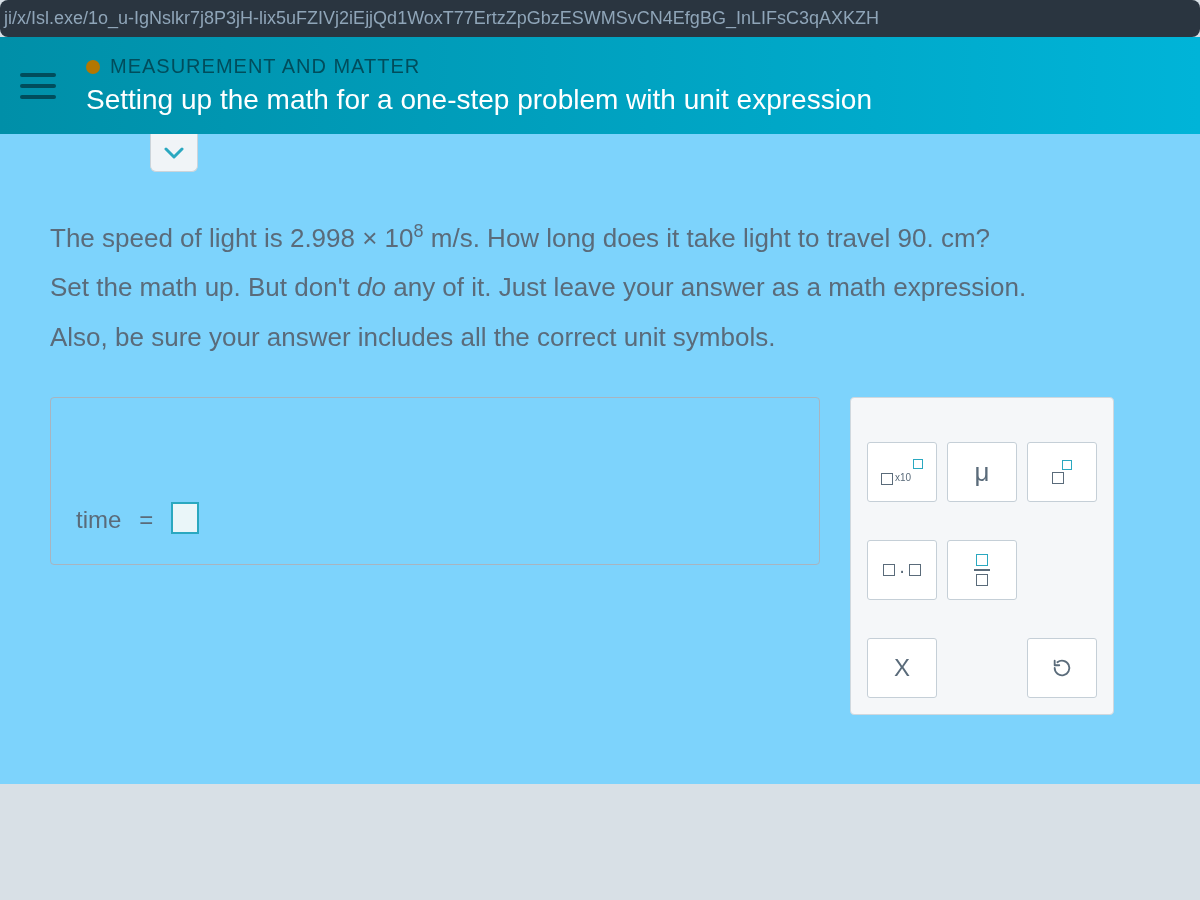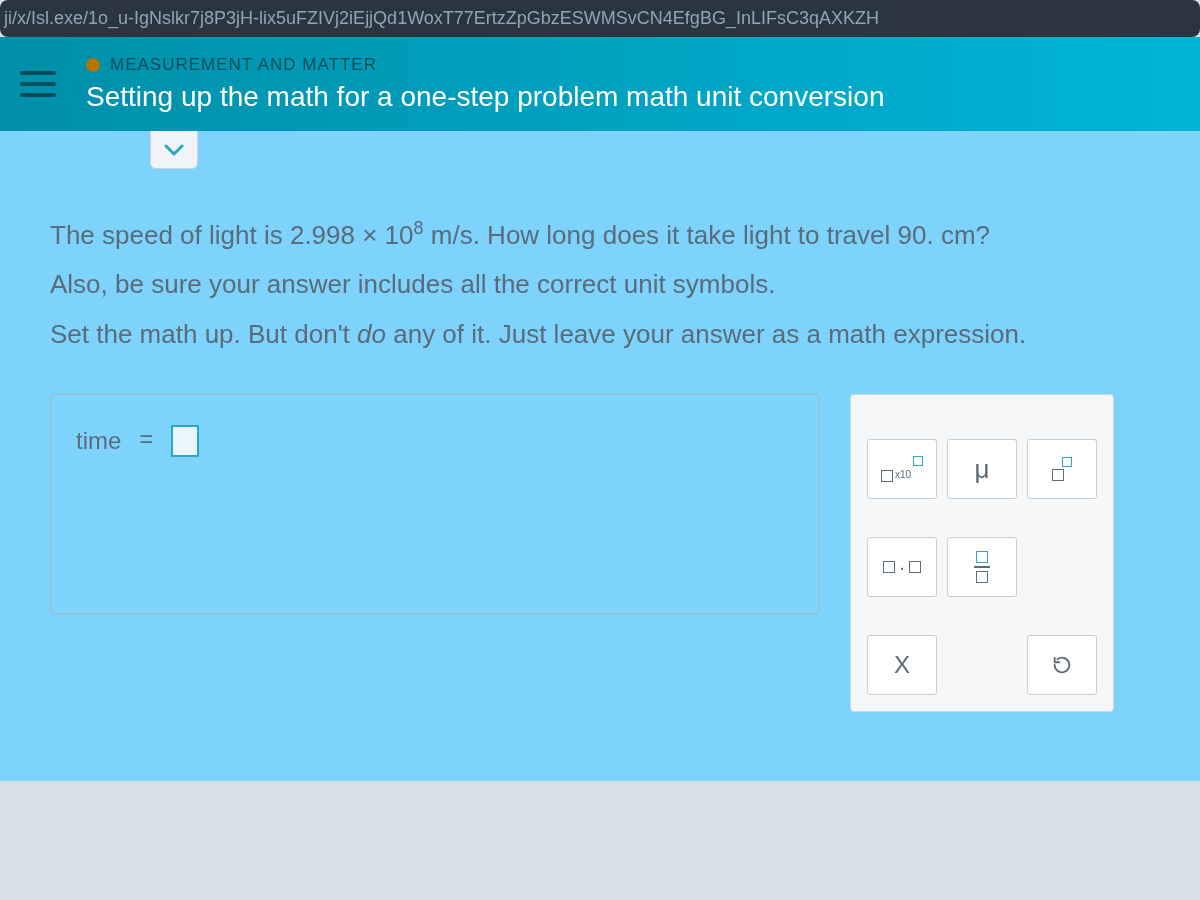--- a/index.html
+++ b/index.html
@@ -43,21 +43,21 @@
     .header-text {
       display: flex;
       flex-direction: column;
       gap: 6px;
     }
     .category {
       display: flex;
       align-items: center;
       gap: 10px;
       color: #004d5c;
-      font-size: 17px;
+      font-size: 20px;
       font-weight: 500;
       letter-spacing: 1px;
     }
     .bullet {
       width: 14px;
       height: 14px;
       border-radius: 50%;
       background: #b37700;
     }
     .title {
@@ -100,23 +100,23 @@
       display: flex;
       gap: 30px;
       margin-top: 35px;
       align-items: flex-start;
     }
     .answer-box {
       border: 1px solid #a8b4bf;
       border-radius: 4px;
       padding: 30px 25px;
       width: 770px;
-      height: 220px;
-      display: flex;
-      align-items: flex-start;
+      height: 168px;
+      display: flex;
+      align-items: flex-end;
       gap: 18px;
       font-size: 24px;
       color: #5a6b7a;
     }
     .answer-label { padding-top: 2px; }
     .answer-input {
       width: 28px;
       height: 32px;
       border: 2px solid #2aa8c0;
       background: #eaf6f9;
@@ -204,39 +204,39 @@
   <div class="menu-icon">
     <span></span>
       <span></span>
       <span></span>
   </div>
   <div class="header-text">
     <div class="category">
       <span class="bullet"></span>
       <span>MEASUREMENT AND MATTER</span>
     </div>
-    <div class="title">Setting up the math for a one-step problem math unit conversion</div>
+    <div class="title">Setting up the math for a one-step problem with unit expression</div>
   </div>
 </div>
 
 <div class="content-area">
   <div class="dropdown-tab">
     <svg viewBox="0 0 20 14">
       <path d="M2 3 L10 11 L18 3" stroke="#2aa8c0" stroke-width="3" fill="none" stroke-linecap="round" stroke-linejoin="round"></path>
     </svg>
   </div>
 
   <div class="question-text">
     <p>
       <span>The speed of light is 2.998 × 10</span><span class="sup">8</span><span> m/s. How long does it take light to travel 90. cm?</span>
     </p>
-    <p>Also, be sure your answer includes all the correct unit symbols.</p>
     <p>
       <span>Set the math up. But don't </span><span class="emph">do</span><span> any of it. Just leave your answer as a math expression.</span>
     </p>
+    <p>Also, be sure your answer includes all the correct unit symbols.</p>
   </div>
 
   <div class="answer-row">
     <div class="answer-box">
       <span class="answer-label">time</span>
       <span>=</span>
       <span class="answer-input"></span>
     </div>
 
     <div class="palette">

